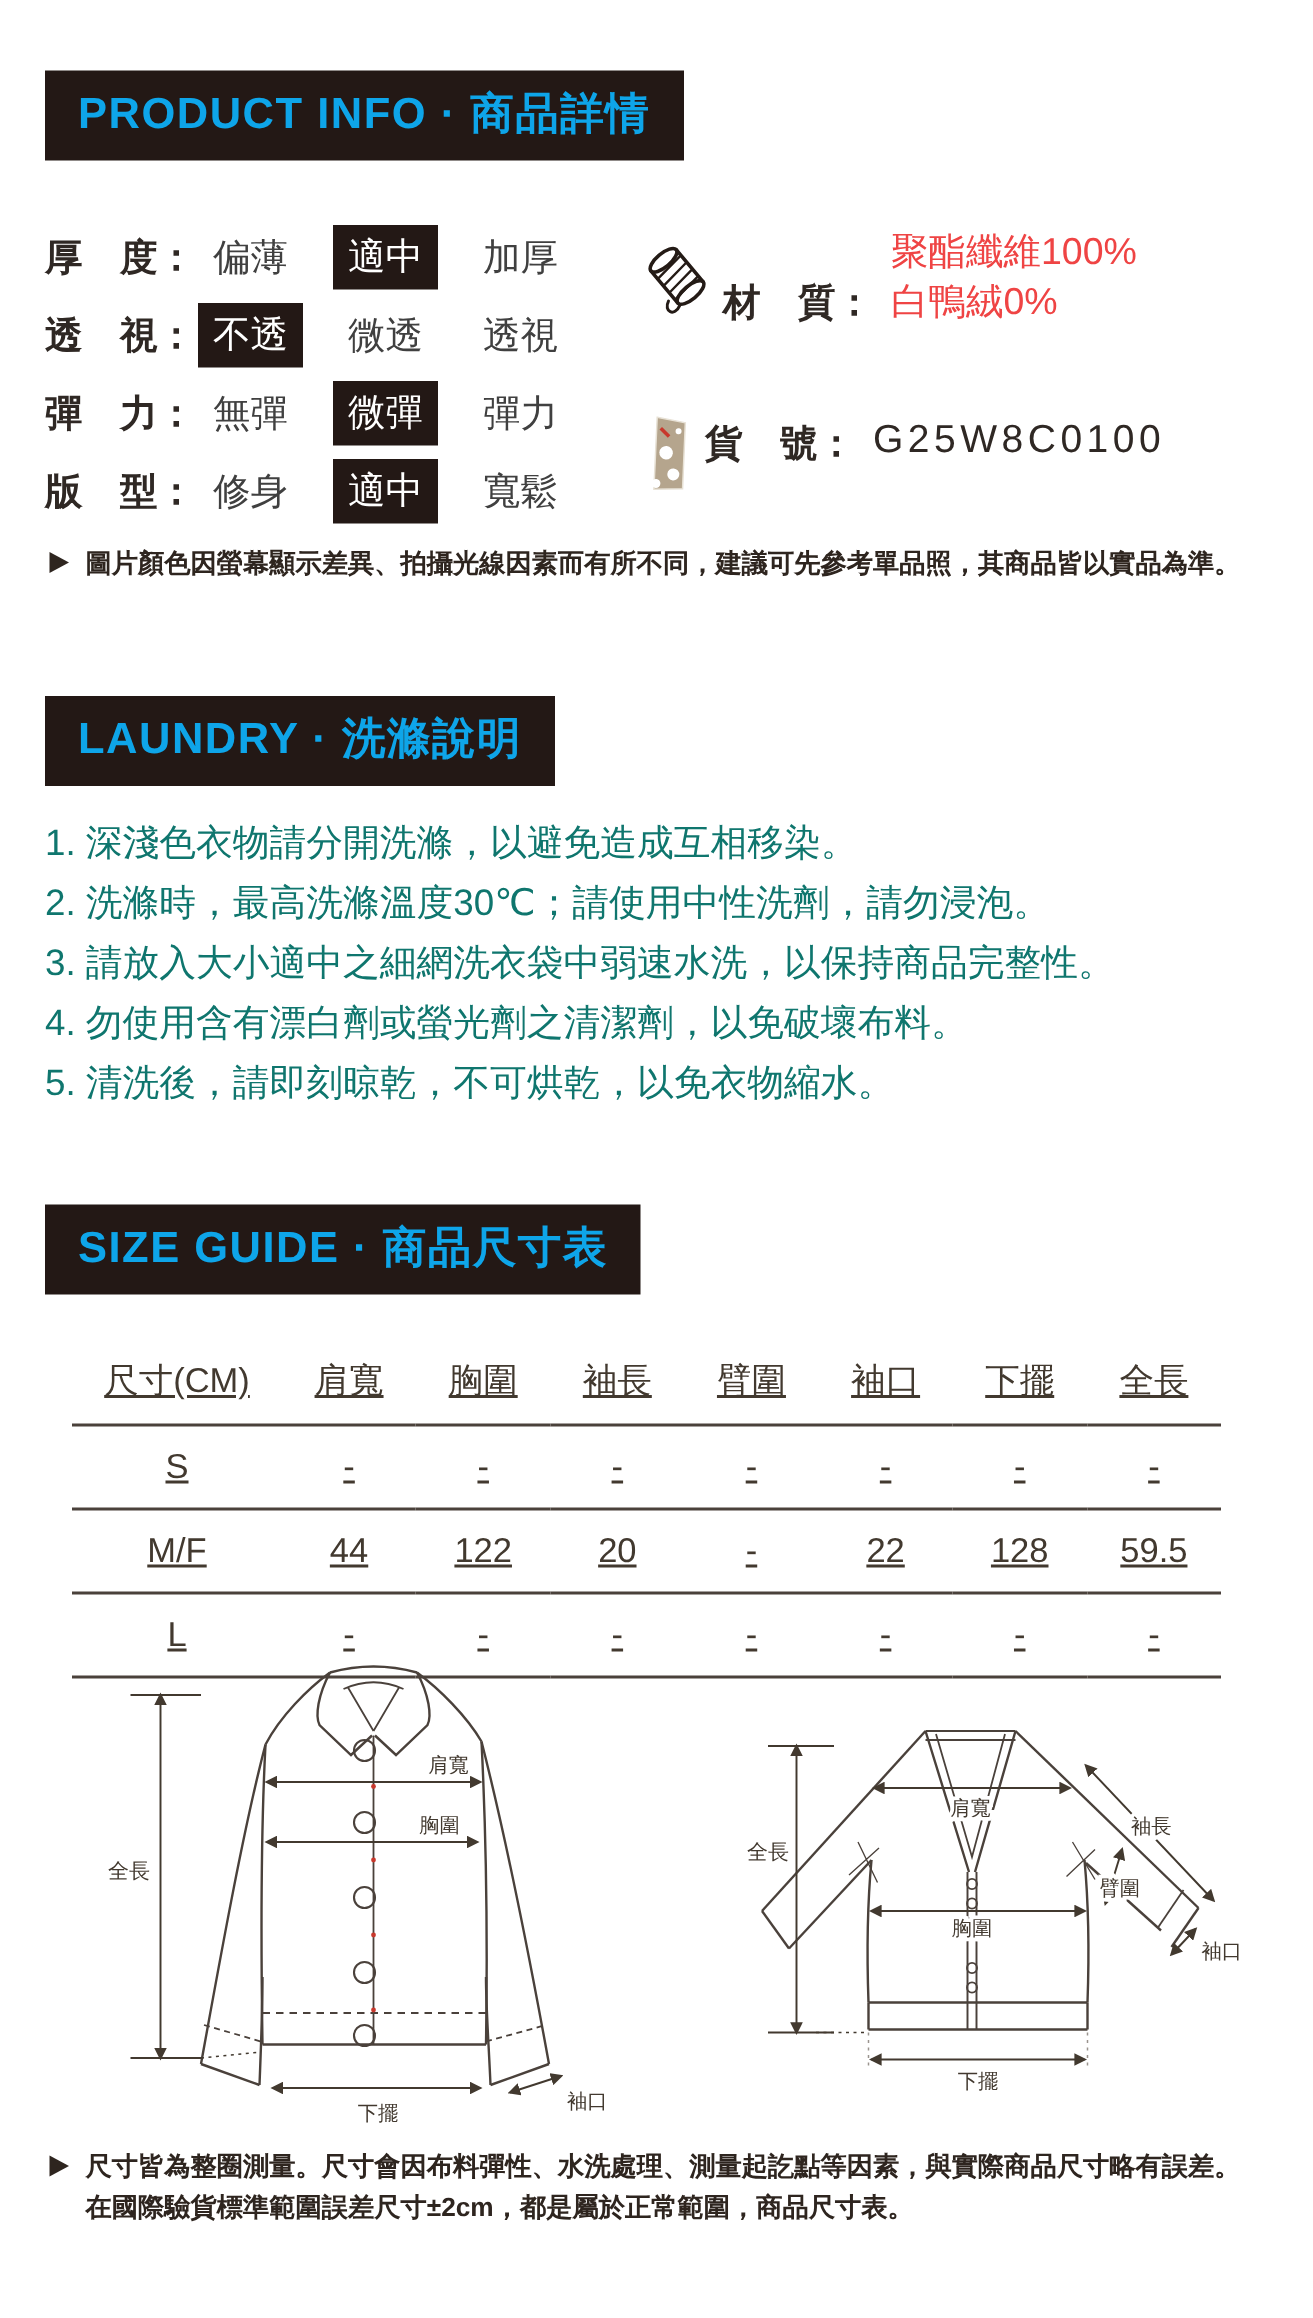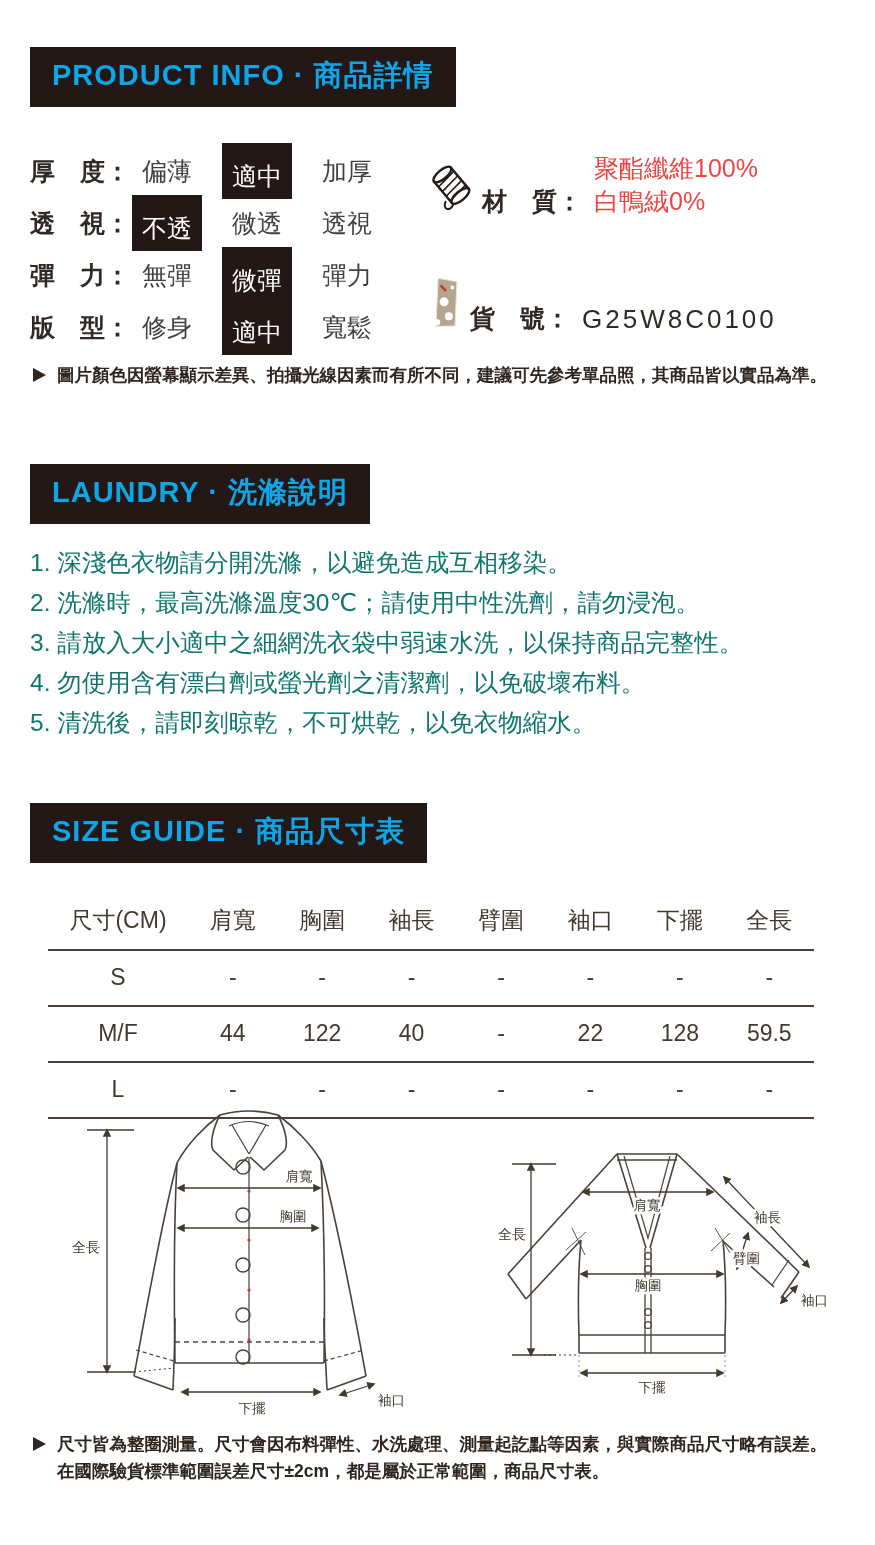--- a/index.html
+++ b/index.html
@@ -13,48 +13,48 @@
   #bar-laundry { top:464px; }
   #bar-size    { top:803px; }
 
   
   #attrs { position:absolute; left:30px; top:145px; }
   .attr-row { height:52px; display:flex; align-items:center; }
   .attr-label { width:92px; font-size:25px; font-weight:600; color:#2f2824; white-space:nowrap; }
   .opts { display:flex; }
   .opt-cell { width:90px; display:flex; justify-content:center; align-items:center; }
   .opt { font-size:25px; color:#404040; white-space:nowrap; }
-  .opt.sel { background:#231815; color:#ffffff; padding:17px 10px 6px; }
+  .opt.sel { background:#231815; color:#ffffff; padding:4px 10px 6px; }
 
   
   #right-info { position:absolute; left:428px; top:148px; width:430px; }
   .info-row { position:absolute; left:0; display:flex; align-items:flex-end; }
   #row-material { top:0; }
-  #row-itemno { top:127px; align-items:flex-end; }
+  #row-itemno { top:127px; align-items:flex-start; }
   .info-icon { flex:0 0 auto; margin-right:6px; }
   .info-label { font-size:25px; font-weight:600; color:#2f2824; white-space:nowrap; margin-right:12px; padding-top:4px; }
   .info-vals { font-size:25px; color:#ef4444; line-height:33px; padding-top:4px; }
   .code-val { font-size:26px; letter-spacing:3px; color:#2f2824; font-weight:500; padding-top:2px; }
 
   .note { position:absolute; left:33px; font-weight:bold; font-size:17.5px; color:#2e251f; line-height:27px; }
   #note1 { top:362px; width:830px; }
   #note2 { top:1431px; width:830px; }
   .note-line { position:relative; padding-left:24px; }
   .note-line.cont { padding-left:24px; }
   .tri { position:absolute; left:0; top:6px; width:0; height:0;
          border-left:13px solid #2e251f; border-top:7px solid transparent; border-bottom:7px solid transparent; }
 
   
   #laundry-list { position:absolute; left:30px; top:543px; font-size:24.5px; color:#0f766e; }
   #laundry-list .l-item { line-height:40px; white-space:nowrap; }
 
   
   #size-table { position:absolute; left:48px; top:893px; width:766px; border-collapse:collapse; }
   #size-table th, #size-table td { font-weight:normal; font-size:23px; color:#42392f;
-      text-align:center; border-bottom:2px solid #4a413b; }
+      text-align:center; border-bottom:2px solid #4a413b;text-decoration:underline; }
   #size-table th { padding:12px 0 13px; }
   #size-table td { padding:13px 0 14px; }
   #size-table .c0 { width:140px; }
 
   
   #diagram-jacket   { position:absolute; left:62px;  top:1100px; }
   #diagram-cardigan { position:absolute; left:484px; top:1122px; }
   .m-label { font-size:13.5px; fill:#42392f; font-weight:500; paint-order:stroke; stroke:#ffffff; stroke-width:5px; }
   .m-label2 { font-size:14px; fill:#42392f; font-weight:500; }
 </style>
@@ -199,21 +199,21 @@
       <td>-</td>
       <td>-</td>
       <td>-</td>
       <td>-</td>
       <td>-</td>
     </tr>
     <tr>
       <td>M/F</td>
       <td>44</td>
       <td>122</td>
-      <td>40</td>
+      <td>20</td>
       <td>-</td>
       <td>22</td>
       <td>128</td>
       <td>59.5</td>
     </tr>
     <tr>
       <td>L</td>
       <td>-</td>
       <td>-</td>
       <td>-</td>

